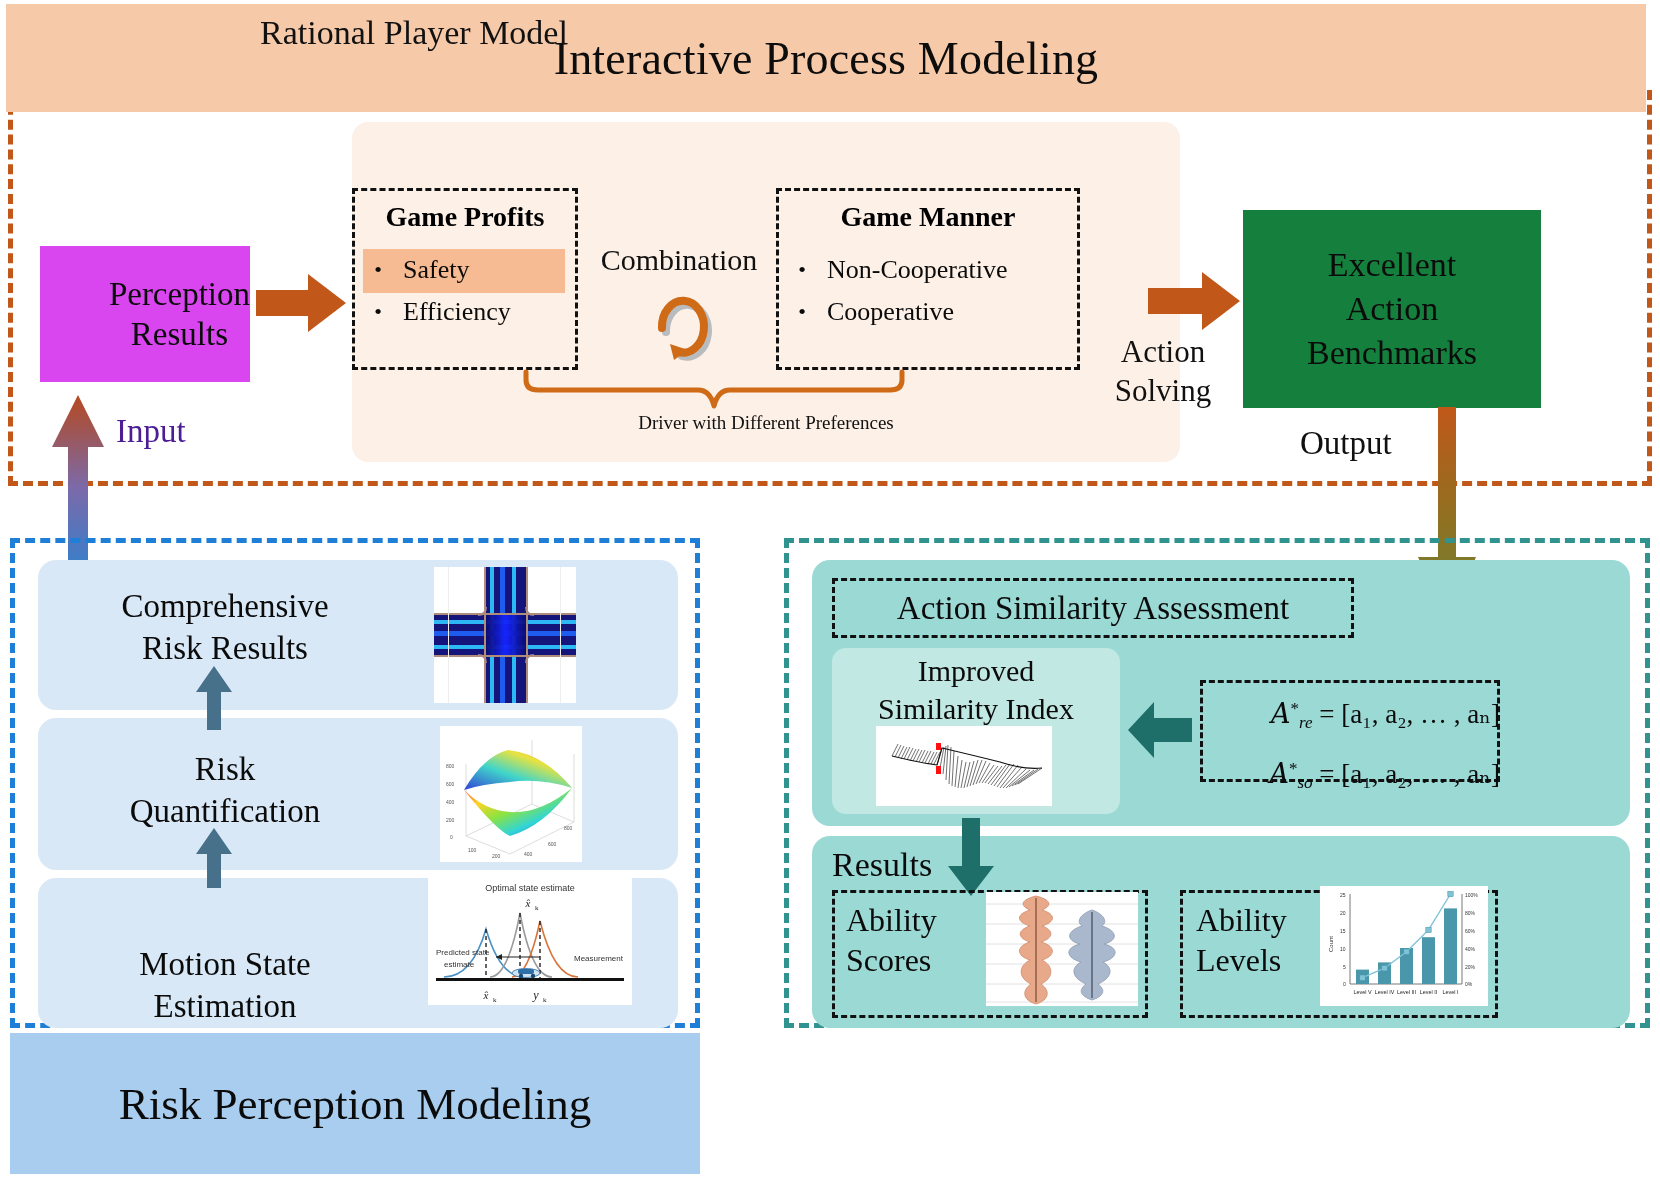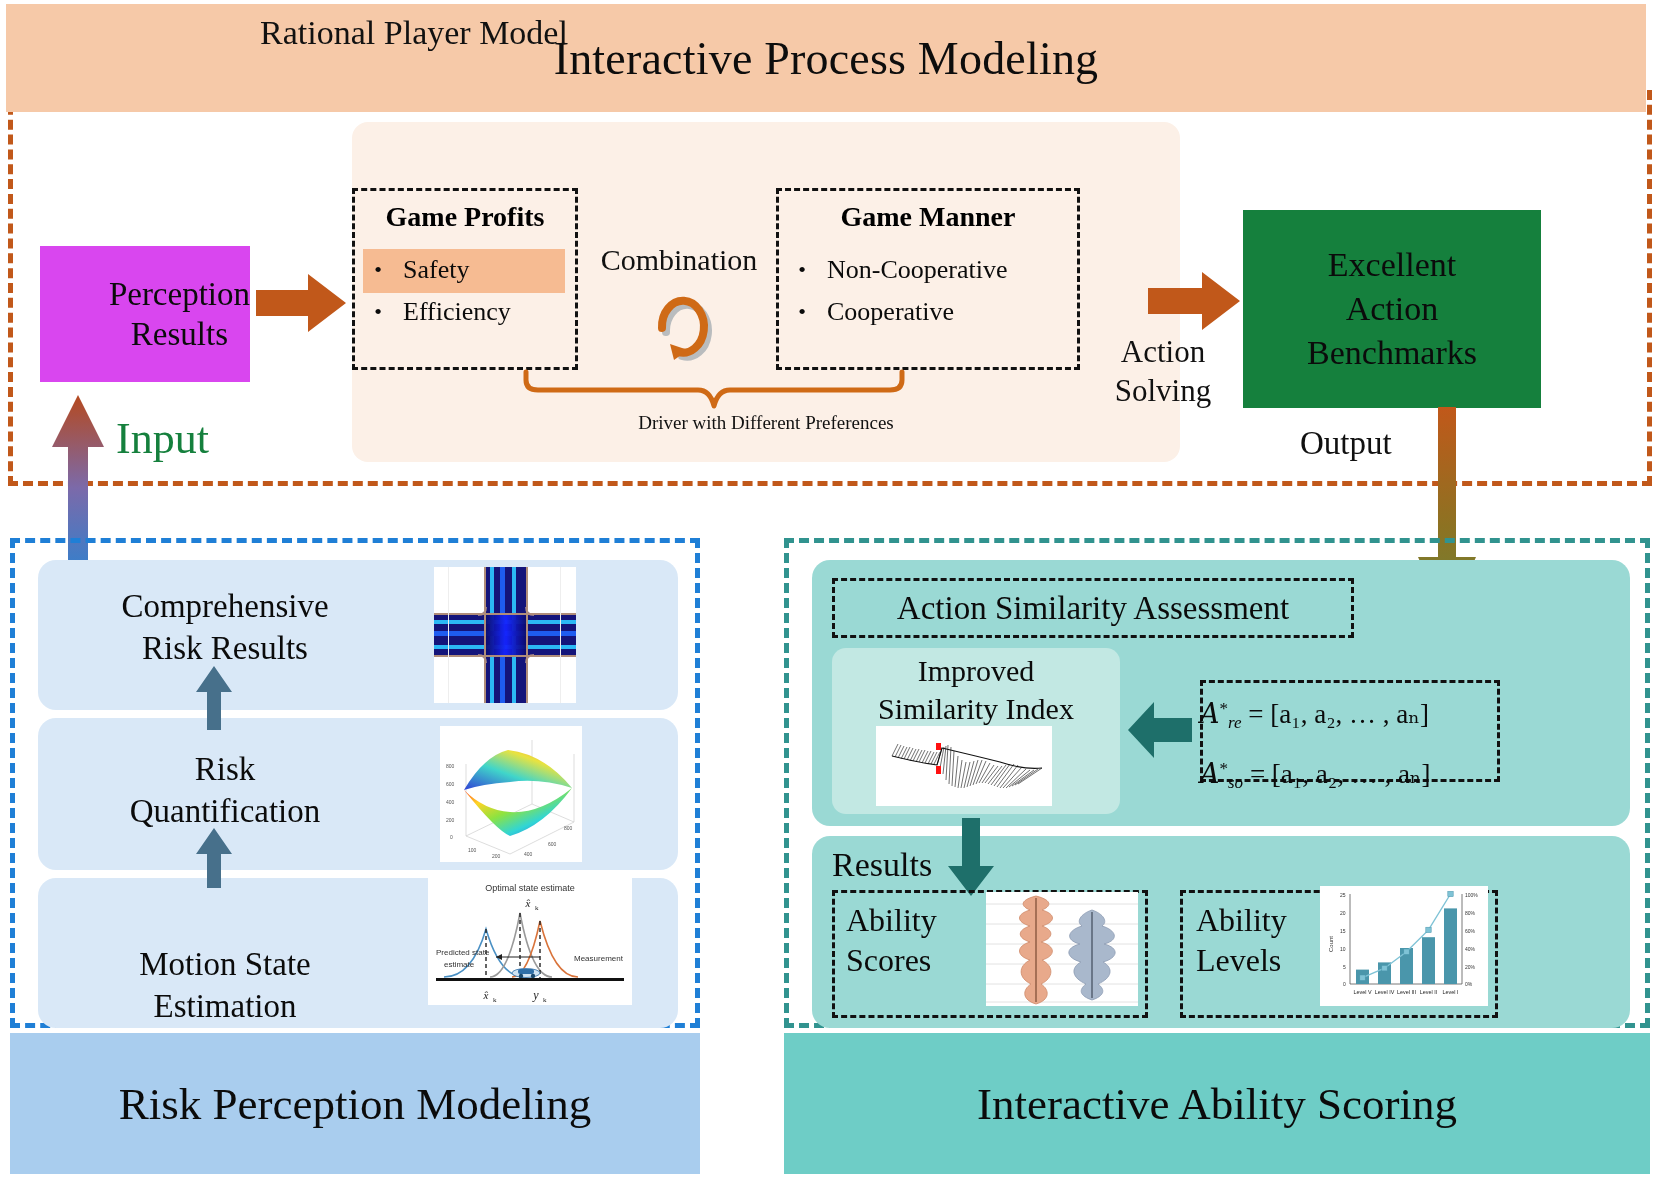--- a/index.html
+++ b/index.html
@@ -78,21 +78,21 @@
 
   .fat-arrow-1 { position: absolute; left: 256px; top: 272px; width: 90px; height: 62px; }
   .fat-arrow-2 { position: absolute; left: 1148px; top: 270px; width: 92px; height: 62px; }
 
   .action-solving-label {
     position: absolute; left: 1088px; top: 332px; width: 150px;
     text-align: center; font-size: 31px; line-height: 39px; color: #111;
   }
 
   .input-arrow { position: absolute; left: 52px; top: 395px; width: 52px; height: 170px; }
-  .input-label { position: absolute; left: 116px; top: 413px; font-size: 44px; color: #15803d; }
+  .input-label { position: absolute; left: 116px; top: 413px; font-size: 33px; color: #4c1d95; }
   .output-arrow { position: absolute; left: 1418px; top: 407px; width: 58px; height: 216px; }
   .output-label { position: absolute; left: 1300px; top: 425px; font-size: 33px; color: #111; }
 
   
   .rpm-dashed {
     position: absolute; left: 10px; top: 538px; width: 690px; height: 490px;
     border: 5px dashed #1f7fd6;
   }
   .blue-card {
     position: absolute; background: #d9e8f7; border-radius: 18px;
@@ -148,21 +148,21 @@
     text-align: center; font-size: 30px; line-height: 38px; color: #0b0b0b;
   }
   .t-dtw { left: 876px; top: 726px; width: 176px; height: 80px; }
 
   .formula-box {
     position: absolute; left: 1200px; top: 680px; width: 300px; height: 102px;
     border: 3px dashed #111;
   }
   .formula-wrap {
     position: absolute; left: 1200px; top: 686px; width: 300px;
-    text-align: left; color: #0b0b0b;
+    text-align: right; color: #0b0b0b;
   }
   .formula-line { font-size: 27px; line-height: 46px; white-space: nowrap; }
   .mathcal { font-family: "DejaVu Serif", serif; font-style: italic; }
   .sub { font-size: 17px; vertical-align: -0.32em; font-style: italic; }
   .sup { font-size: 17px; vertical-align: 0.52em; }
 
   .left-arrow-teal { position: absolute; left: 1128px; top: 700px; width: 64px; height: 60px; }
   .down-arrow-teal { position: absolute; left: 948px; top: 818px; width: 46px; height: 78px; }
   .results-label { position: absolute; left: 832px; top: 846px; font-size: 34px; color: #0b0b0b; }
 
@@ -614,17 +614,14 @@
       <g font-family="Liberation Sans, sans-serif" font-size="5.4" fill="#222" text-anchor="middle">
         <text x="42.5" y="108">Level V</text>
         <text x="64.5" y="108">Level IV</text>
         <text x="86.5" y="108">Level III</text>
         <text x="108.5" y="108">Level II</text>
         <text x="130.5" y="108">Level I</text>
       </g>
     </svg>
   </div>
 
-  <div class="ias-banner">
-    <div class="ias-banner-text">Interactive Ability Scoring</div>
-  </div>
 
 </div>
 
 </body></html>

